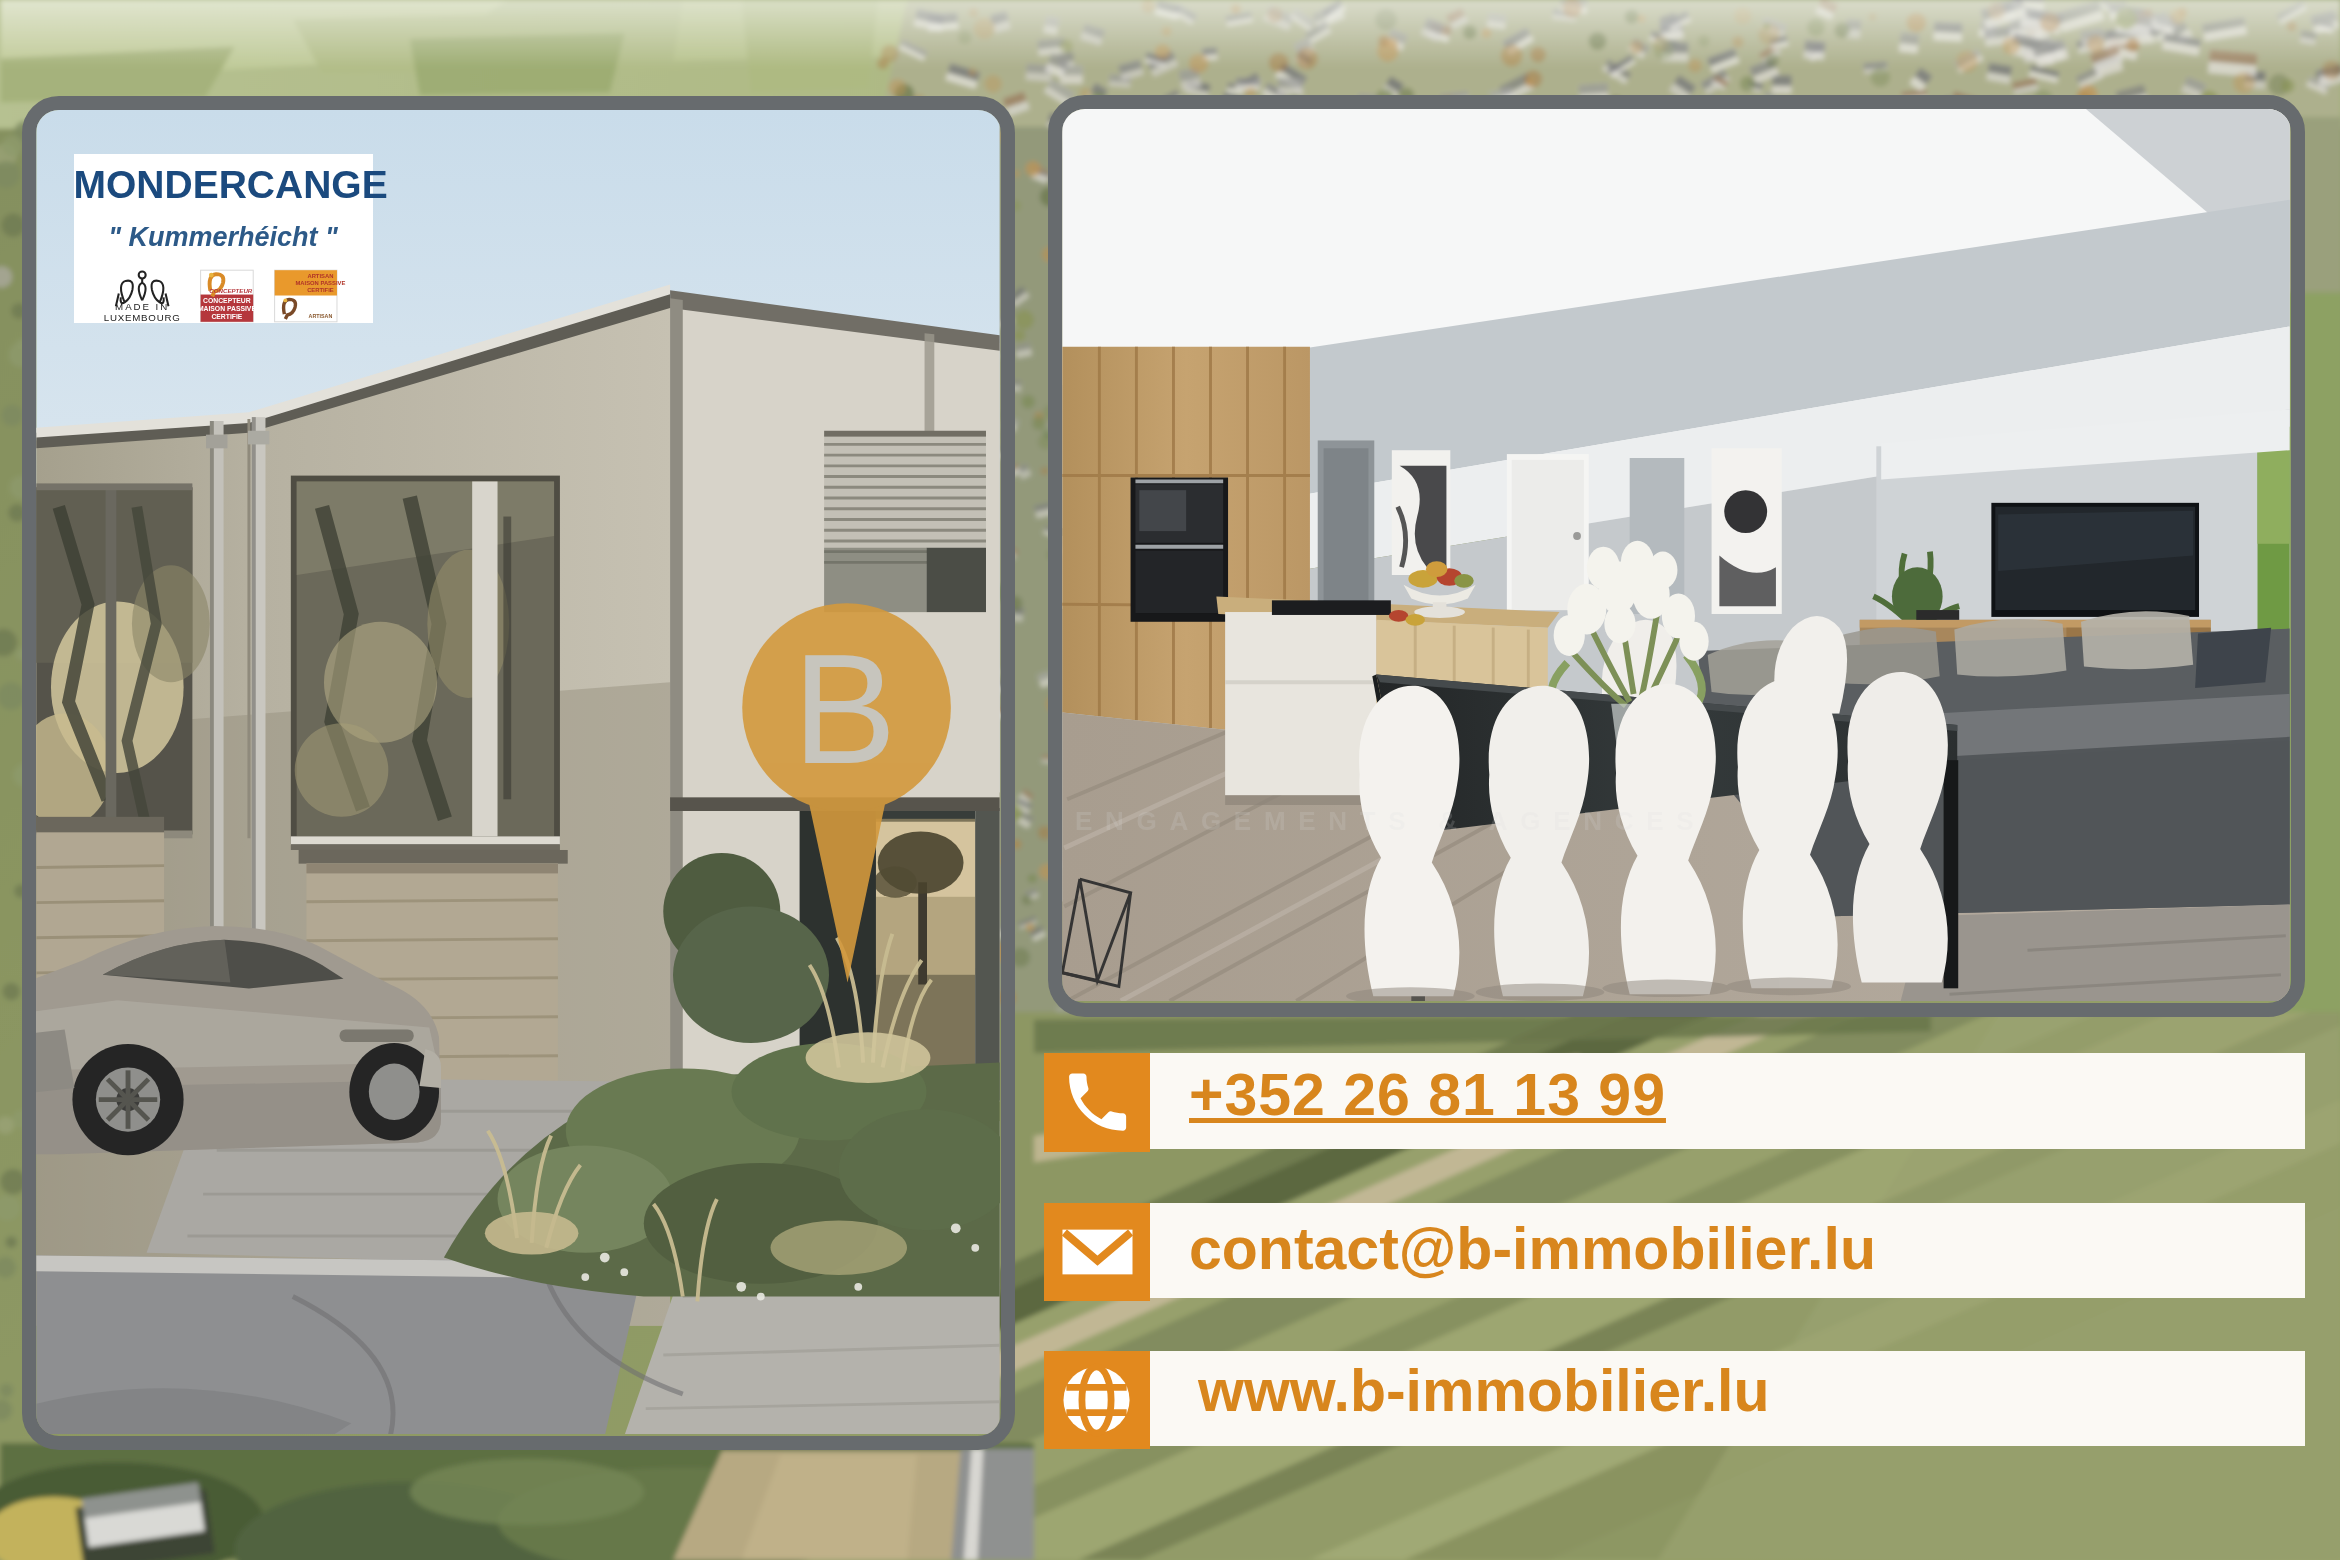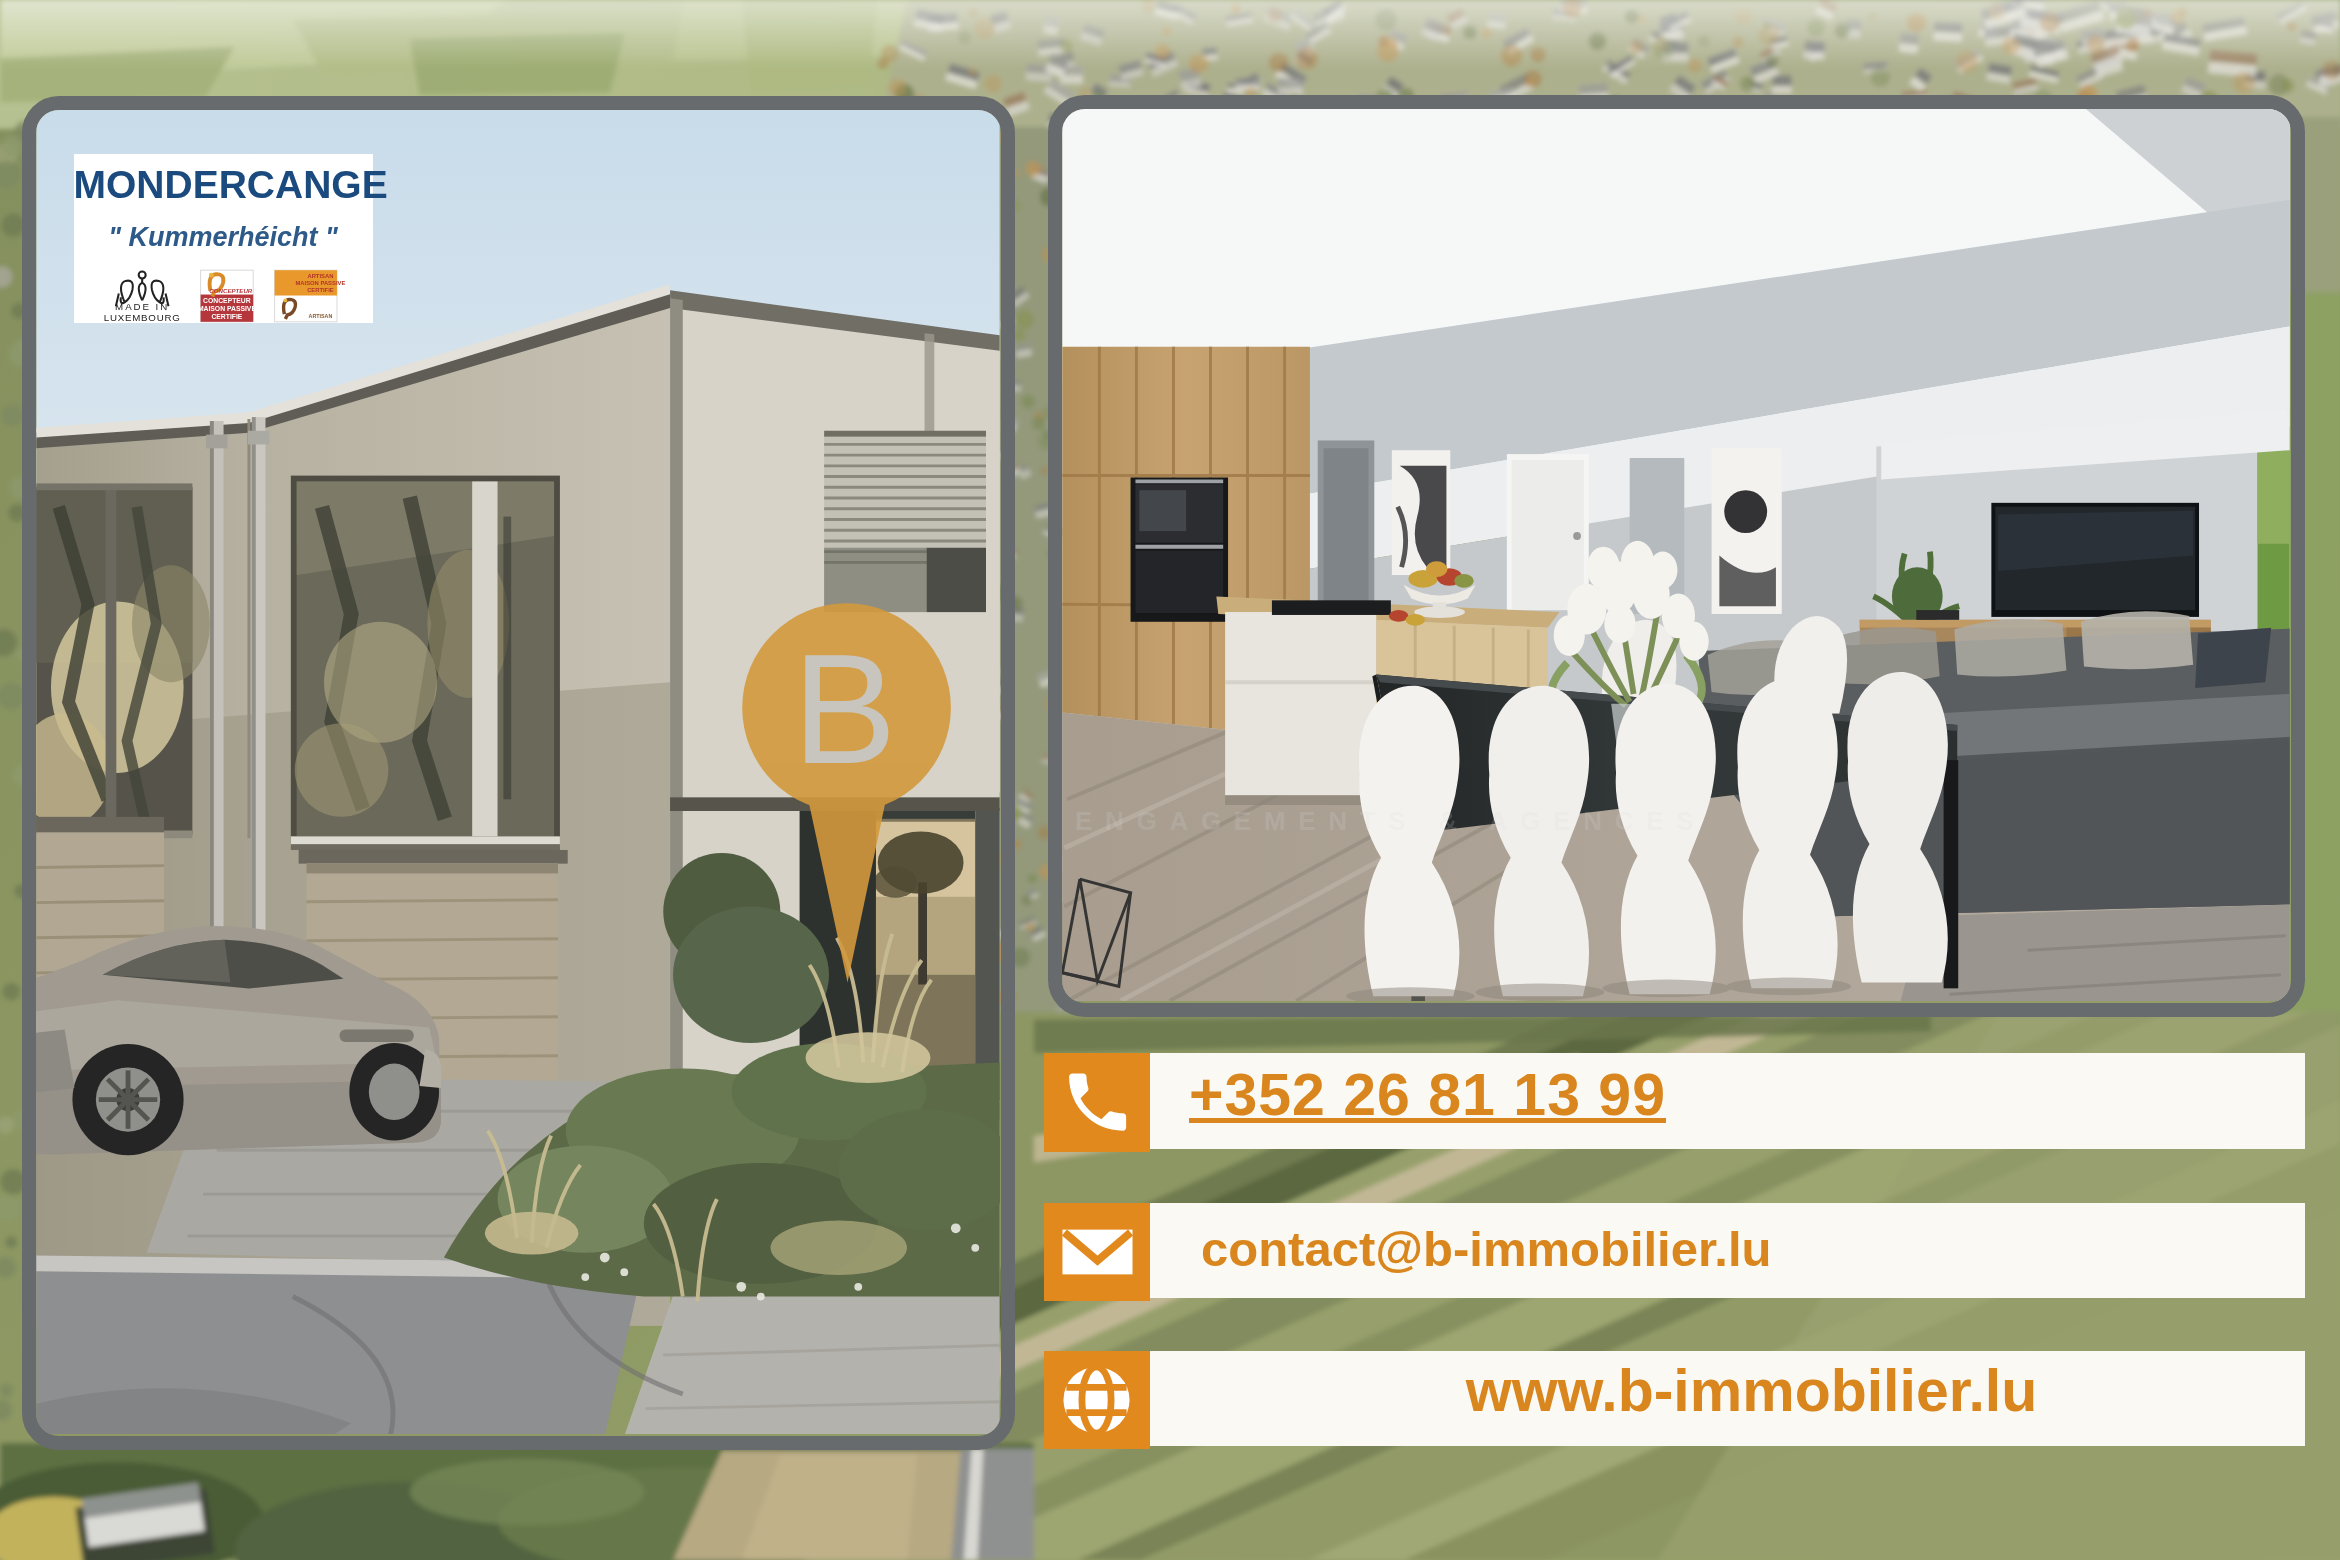--- a/index.html
+++ b/index.html
@@ -1559,25 +1559,25 @@
 <div class="abs" style="left:1044px;top:1203px;width:1261px;height:98px;">
 
  <div class="abs" style="left:0;top:0;width:106px;height:98px;background:#e2891e;">
   <svg width="106" height="98" viewBox="0 0 109 100">
    <rect x="19" y="27" width="72" height="46" fill="#ffffff"></rect>
    <path d="M21,30 L55,59 L89,30" stroke="#e2891e" stroke-width="8" fill="none"></path>
   </svg>
  </div>
 
  <div class="abs" style="left:106px;top:0;width:1155px;height:95px;background:#fbf9f4;">
-  <div style="margin:0 0 0 51px;font-size:49px;font-weight:bold;color:#d8861d;line-height:93px;">contact@b-immobilier.lu</div>
+  <div style="margin:0 0 0 39px;font-size:59px;font-weight:bold;color:#d8861d;line-height:93px;">contact@b-immobilier.lu</div>
  </div>
 </div>
 
-<div class="abs" style="left:1044px;top:1351px;width:1261px;height:98px;text-align:center;">
+<div class="abs" style="left:1044px;top:1351px;width:1261px;height:98px;">
 
  <div class="abs" style="left:0;top:0;width:106px;height:98px;background:#e2891e;">
   <svg width="106" height="98" viewBox="0 0 109 100">
    <circle cx="54" cy="50" r="34" fill="#ffffff"></circle>
    <g stroke="#e2891e" stroke-width="7" fill="none">
     <ellipse cx="54" cy="50" rx="15" ry="34"></ellipse>
     <line x1="23" y1="37" x2="85" y2="37"></line>
     <line x1="23" y1="63" x2="85" y2="63"></line>
    </g>
   </svg>

